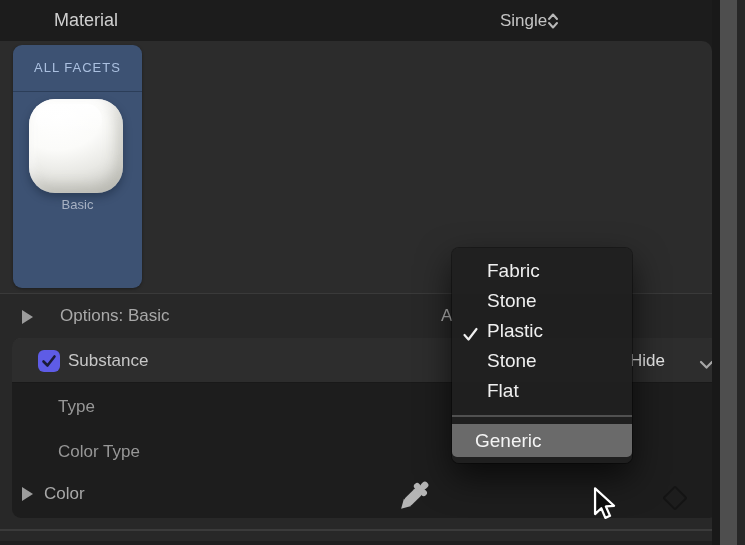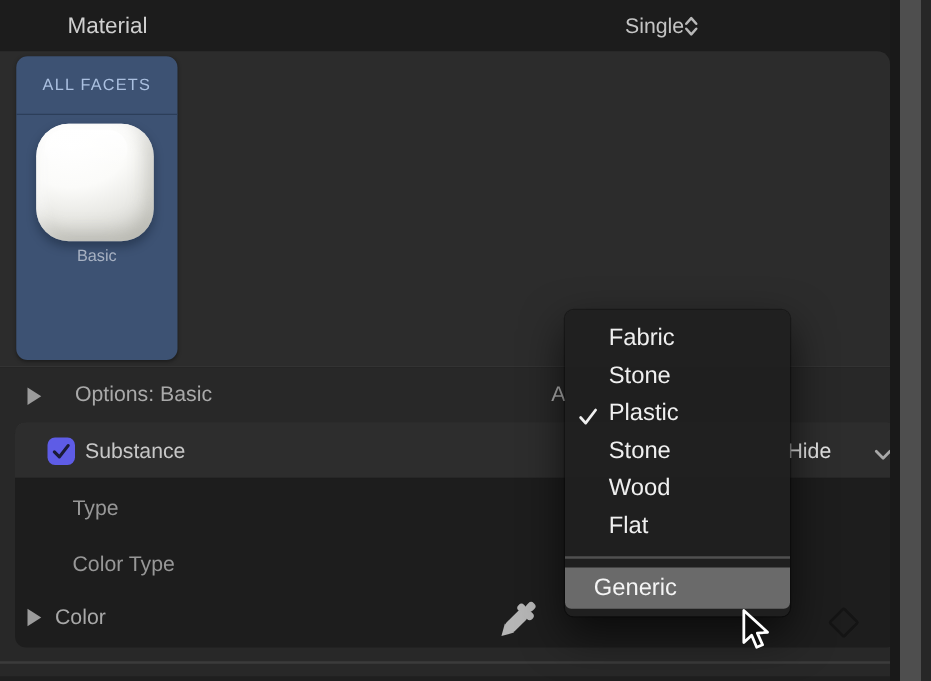--- a/index.html
+++ b/index.html
@@ -166,24 +166,20 @@
             <path d="M2.5 9 L6.5 13.5 L14.5 3" fill="none" stroke="#efefef" stroke-width="2.2" stroke-linecap="round" stroke-linejoin="round"></path>
           </svg></span>
       <span>Plastic</span>
     </div>
     <div class="menu-item">
       
       <span>Stone</span>
     </div>
     <div class="menu-item">
       
-      <span>Wood</span>
-    </div>
-    <div class="menu-item">
-      
       <span>Flat</span>
     </div>
     <div class="menu-sep"></div>
     <div class="menu-item-highlight">
       <span>Generic</span>
     </div>
   </div>
 
   <div class="abs cursor">
     <svg width="32" height="38" viewBox="0 0 28 34">

